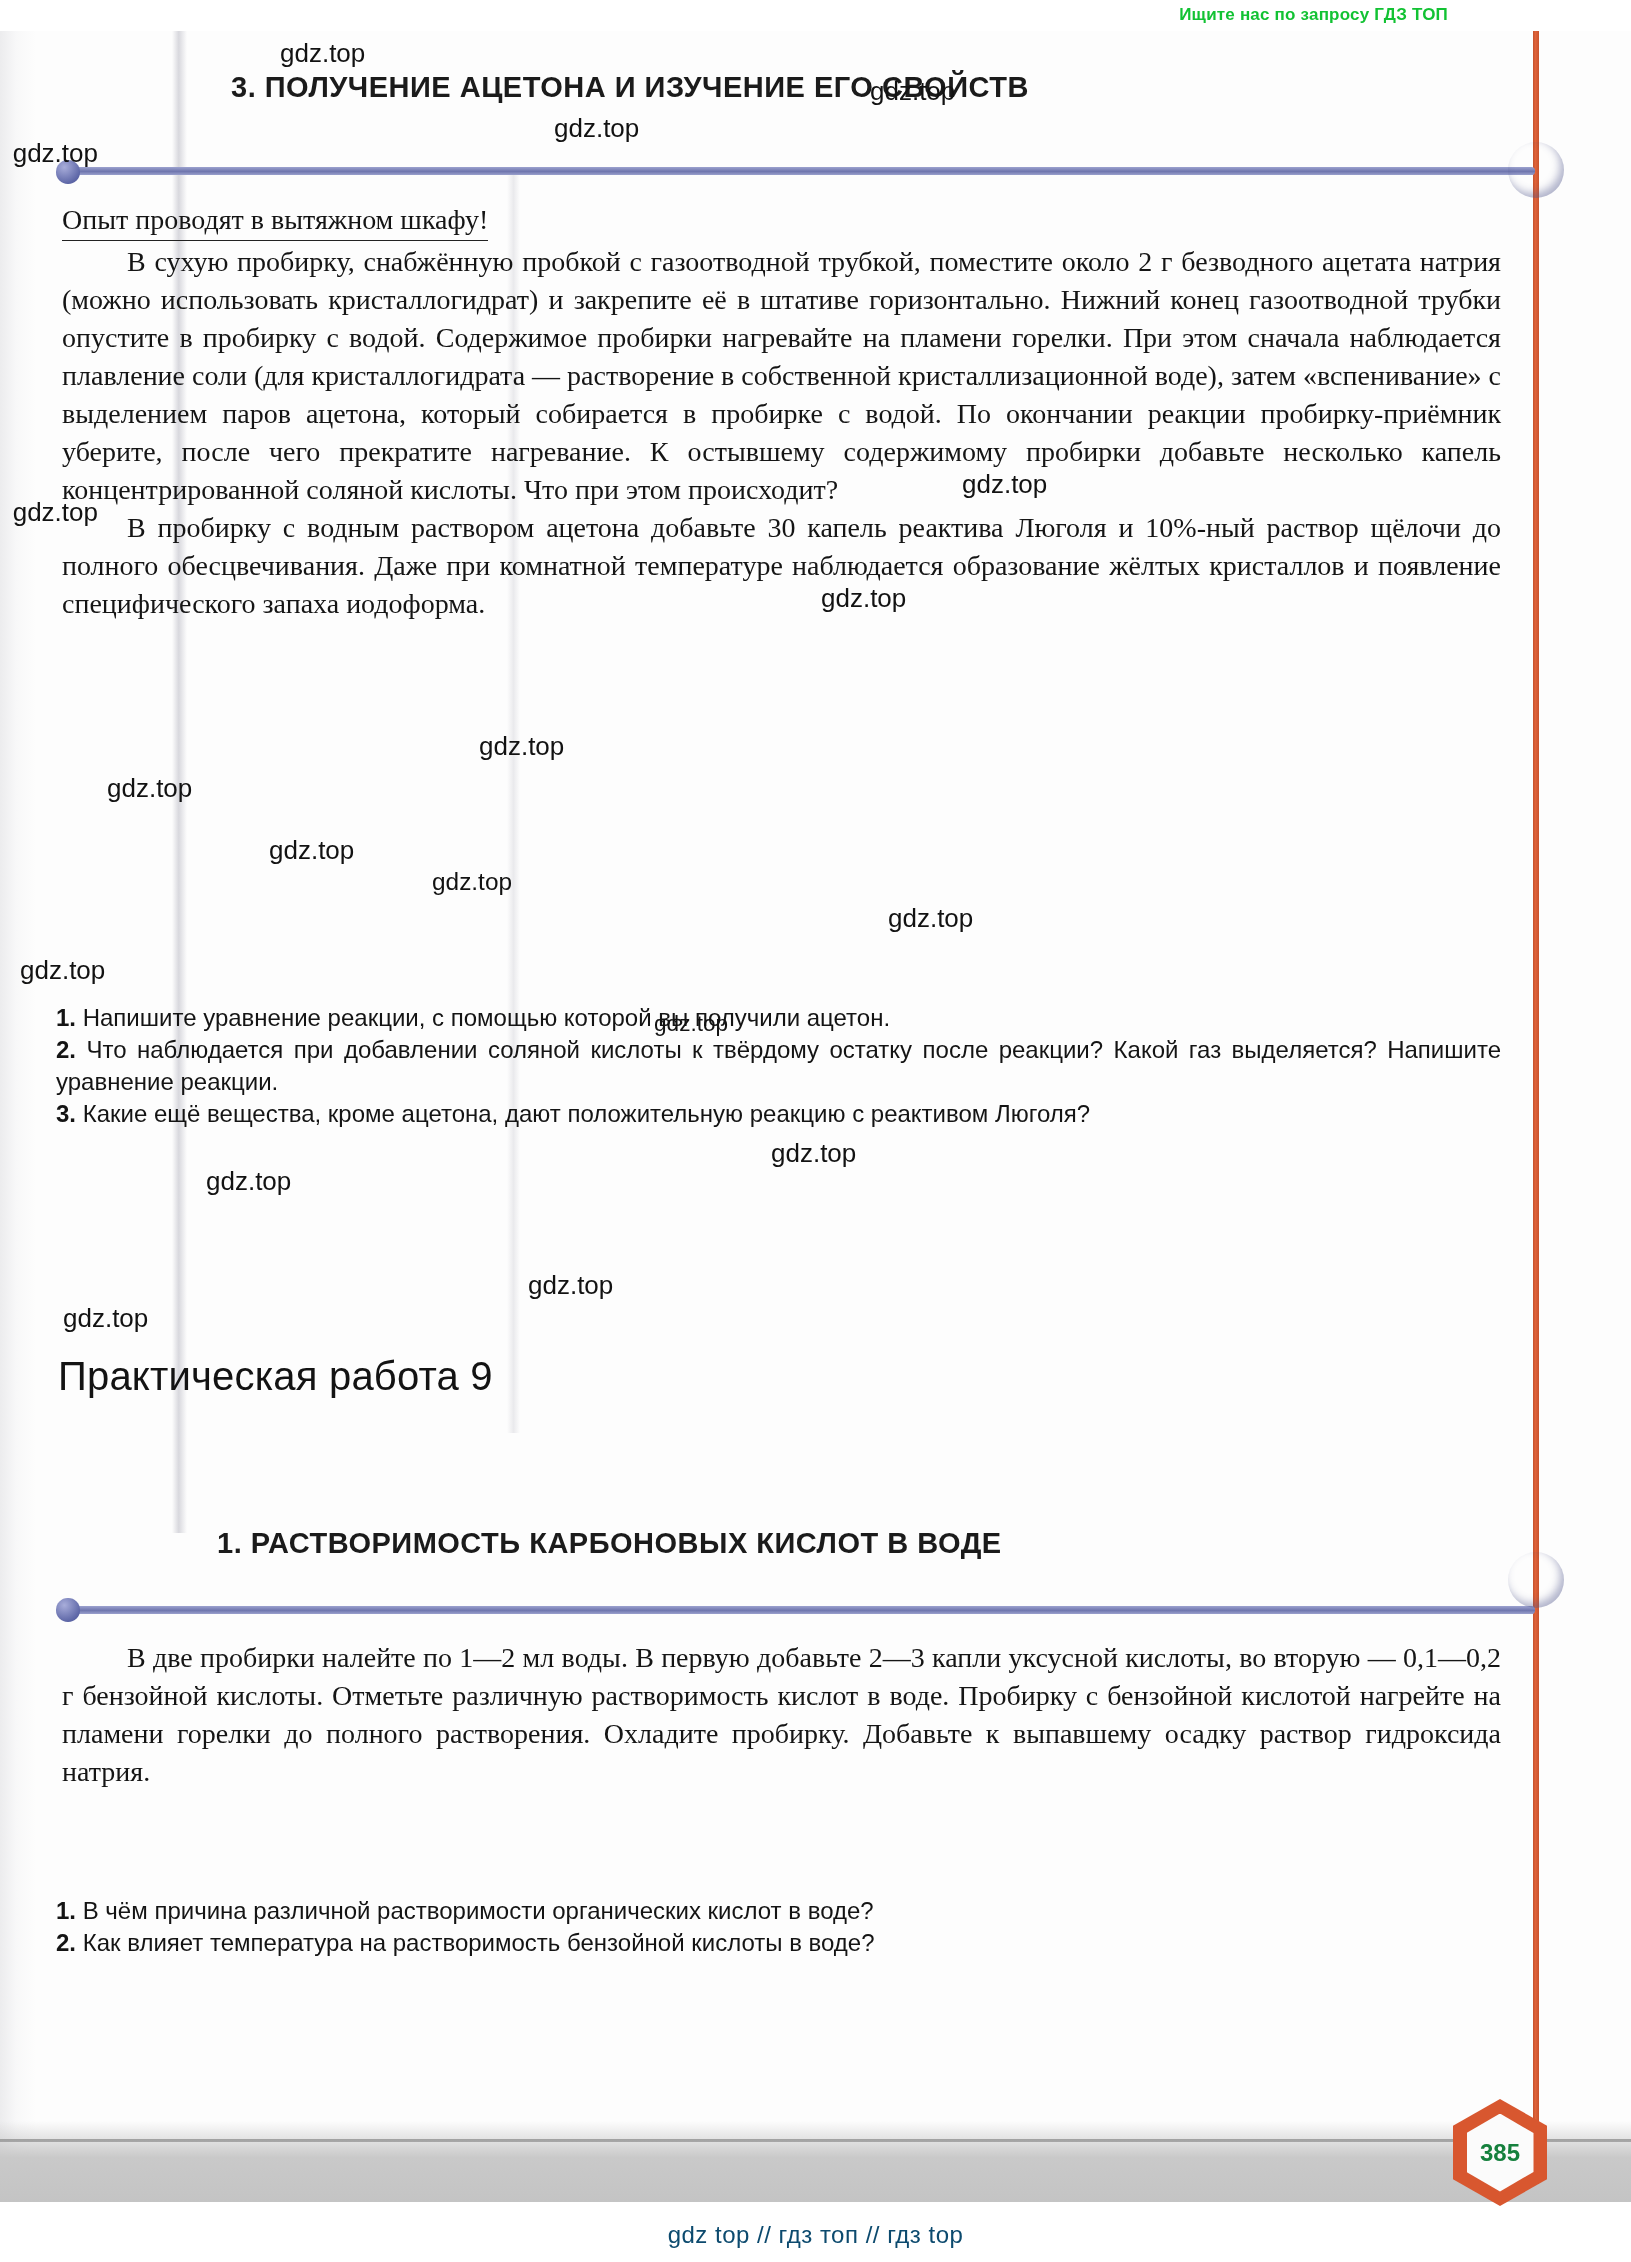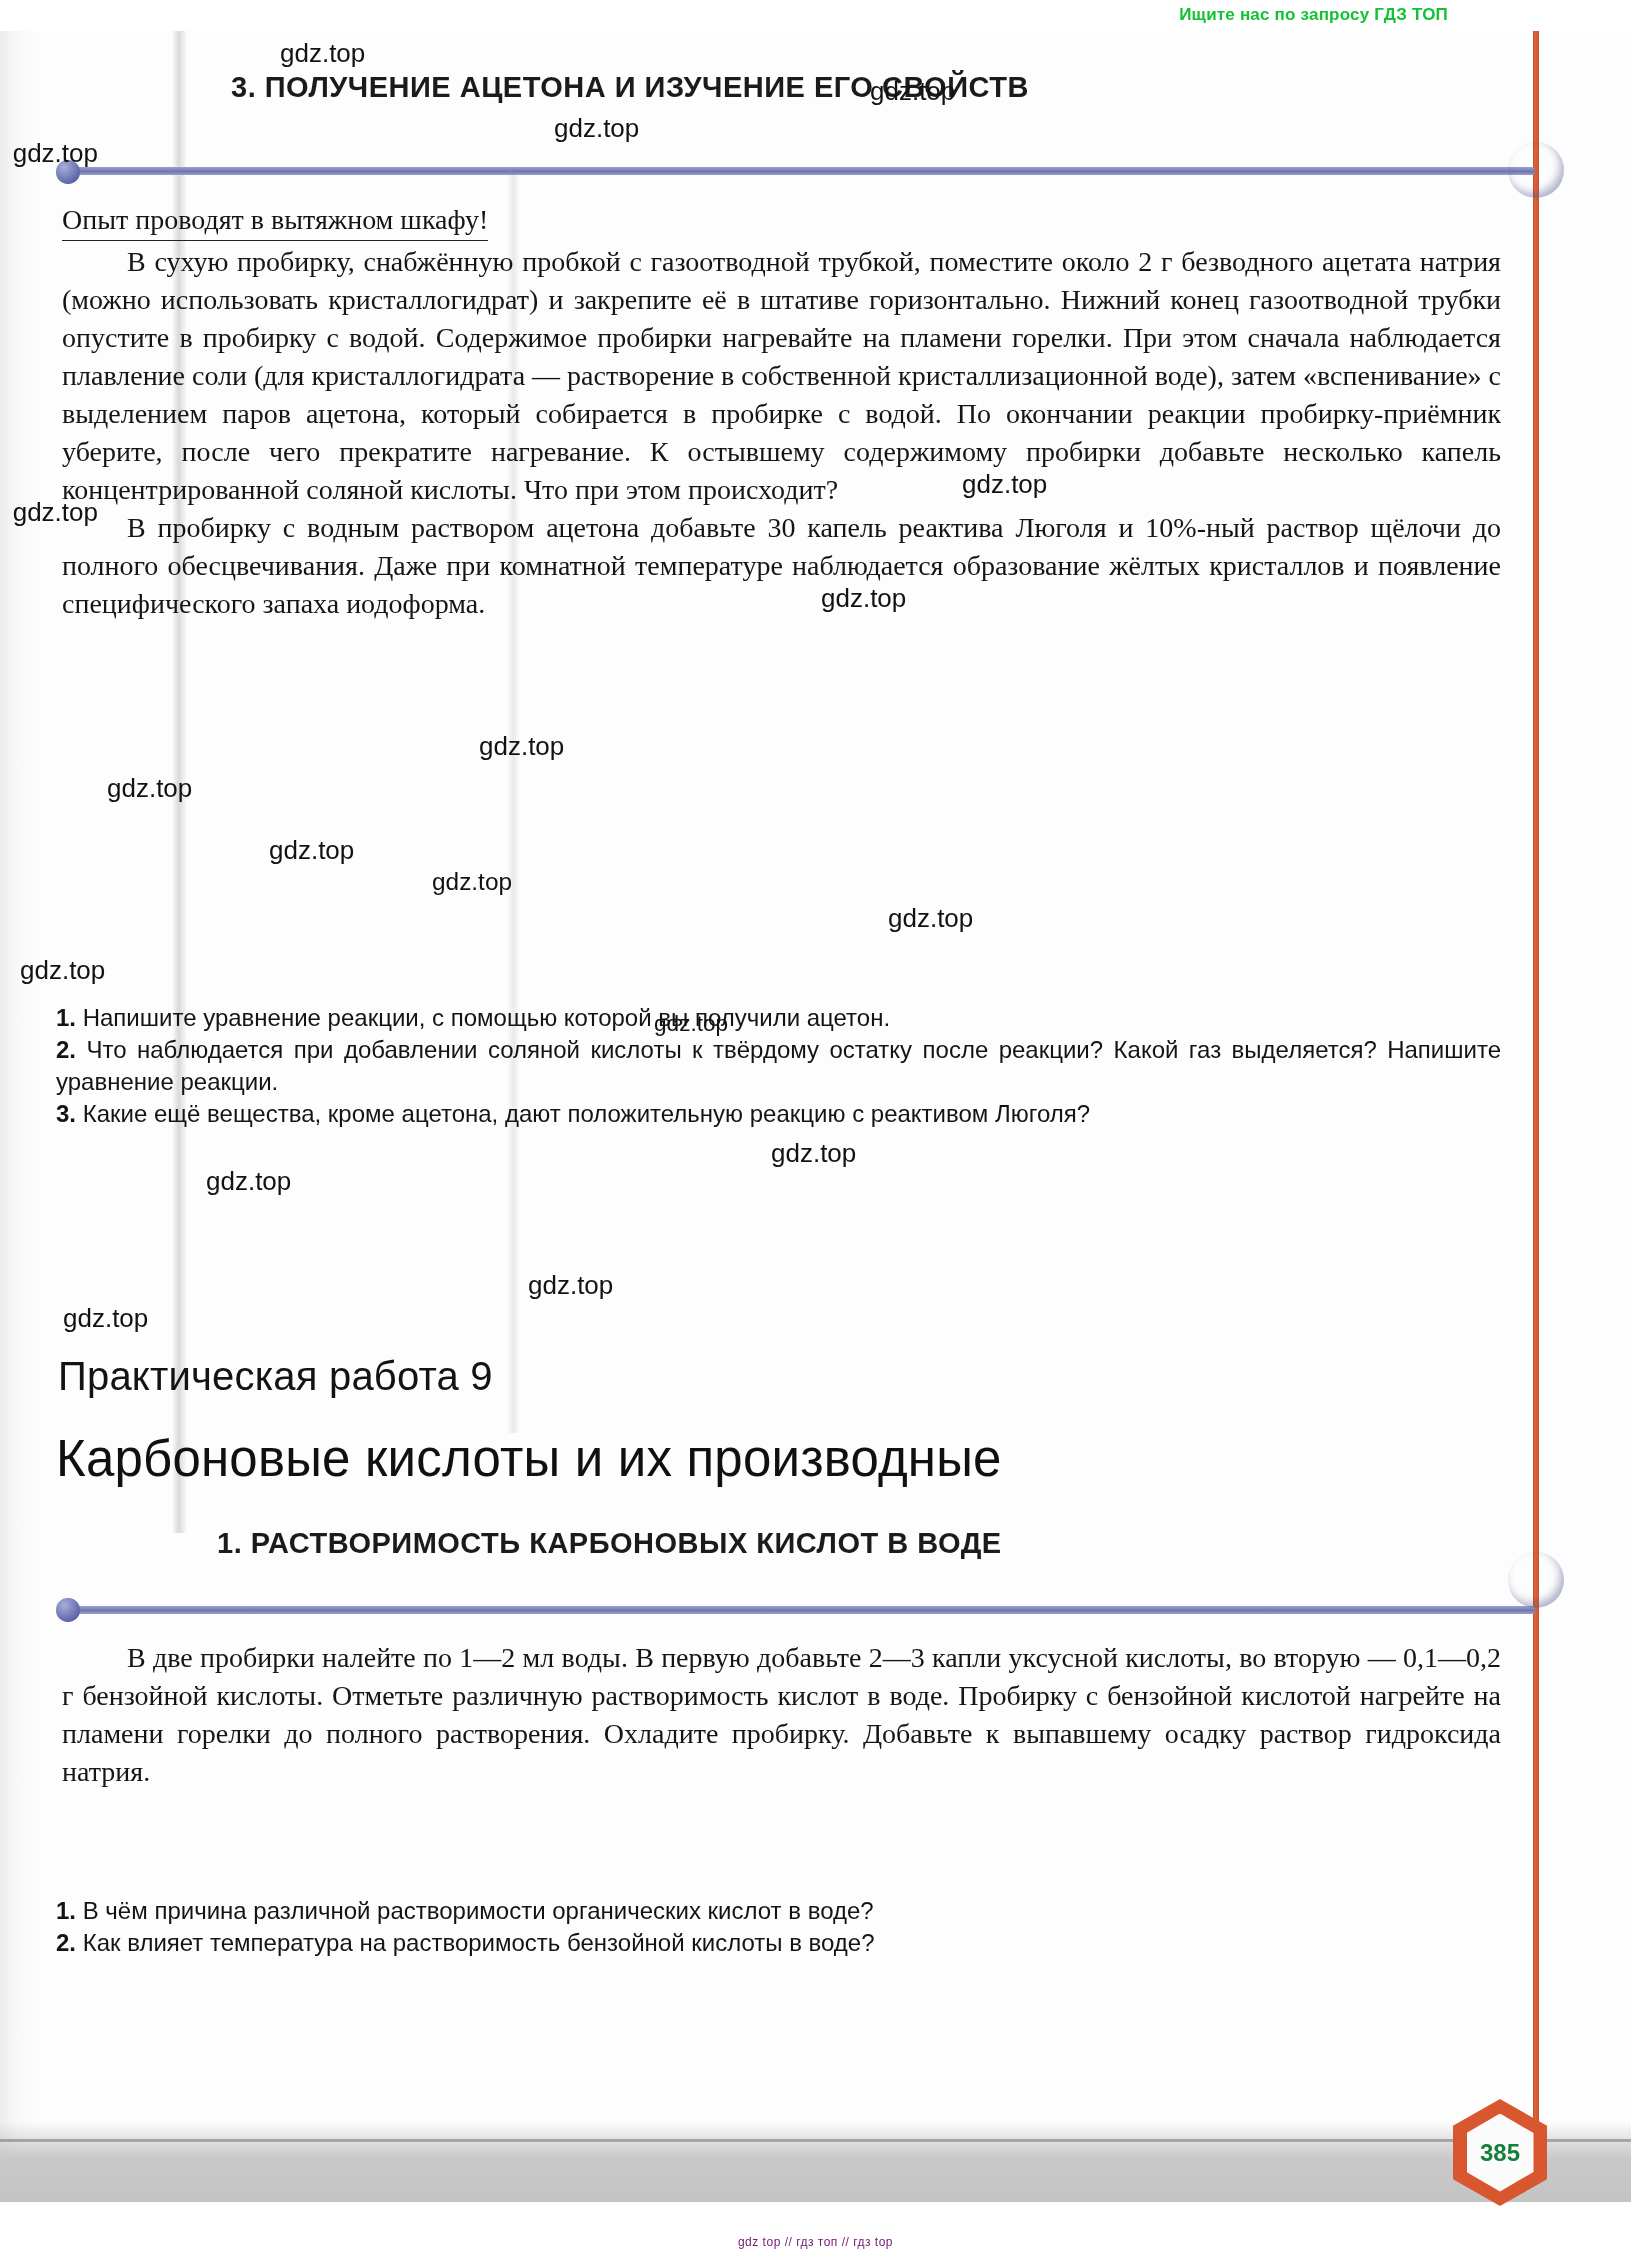--- a/index.html
+++ b/index.html
@@ -202,22 +202,22 @@
   }
 
   
   .footer {
     position: absolute;
     left: 0;
     bottom: 12.7px;
     width: 1631px;
     text-align: center;
     font-family: "Liberation Sans", sans-serif;
-    font-size: 12px;
-    color: #701a75;
+    font-size: 24px;
+    color: #0c4a6e;
     letter-spacing: 0.5px;
   }
 
   
   .wm {
     position: absolute;
     font-family: "Liberation Sans", sans-serif;
     color: #121212;
     white-space: nowrap;
     pointer-events: none;
@@ -256,21 +256,20 @@
     <p><b>1.</b>
       <span>Напишите уравнение реакции, с помощью которой вы получили ацетон.</span></p>
     <p><b>2.</b>
       <span>Что наблюдается при добавлении соляной кислоты к твёрдому остатку после реакции? Какой газ выделяется? Напишите уравнение реакции.</span></p>
     <p><b>3.</b>
       <span>Какие ещё вещества, кроме ацетона, дают положительную реакцию с реактивом Люголя?</span></p>
   </div>
 
   <div class="pw-sub" style="left:58px; top:1354px;">Практическая работа 9</div>
 
-  <div class="pw-title" style="left:56px; top:1429px;">Карбоновые кислоты и их производные</div>
 
   <div class="sec-head" style="left:217px; top:1527px;">1. РАСТВОРИМОСТЬ КАРБОНОВЫХ КИСЛОТ В ВОДЕ</div>
 
   <div class="rule" style="left:65px; top:1606px; width:1470px;"></div>
   <div class="rule-dot" style="left:56px; top:1598px;"></div>
   <div class="sphere" style="left:1508px; top:1552px;"></div>
 
   <div class="body-text" style="left:62px; top:1639px; width:1439px;">
     <p>В две пробирки налейте по 1—2 мл воды. В первую добавьте 2—3 капли уксусной кислоты, во вторую — 0,1—0,2 г бензойной кислоты. Отметьте различную растворимость кислот в воде. Пробирку с бензойной кислотой нагрейте на пламени горелки до полного растворения. Охладите пробирку. Добавьте к выпавшему осадку раствор гидроксида натрия.</p>
   </div>

